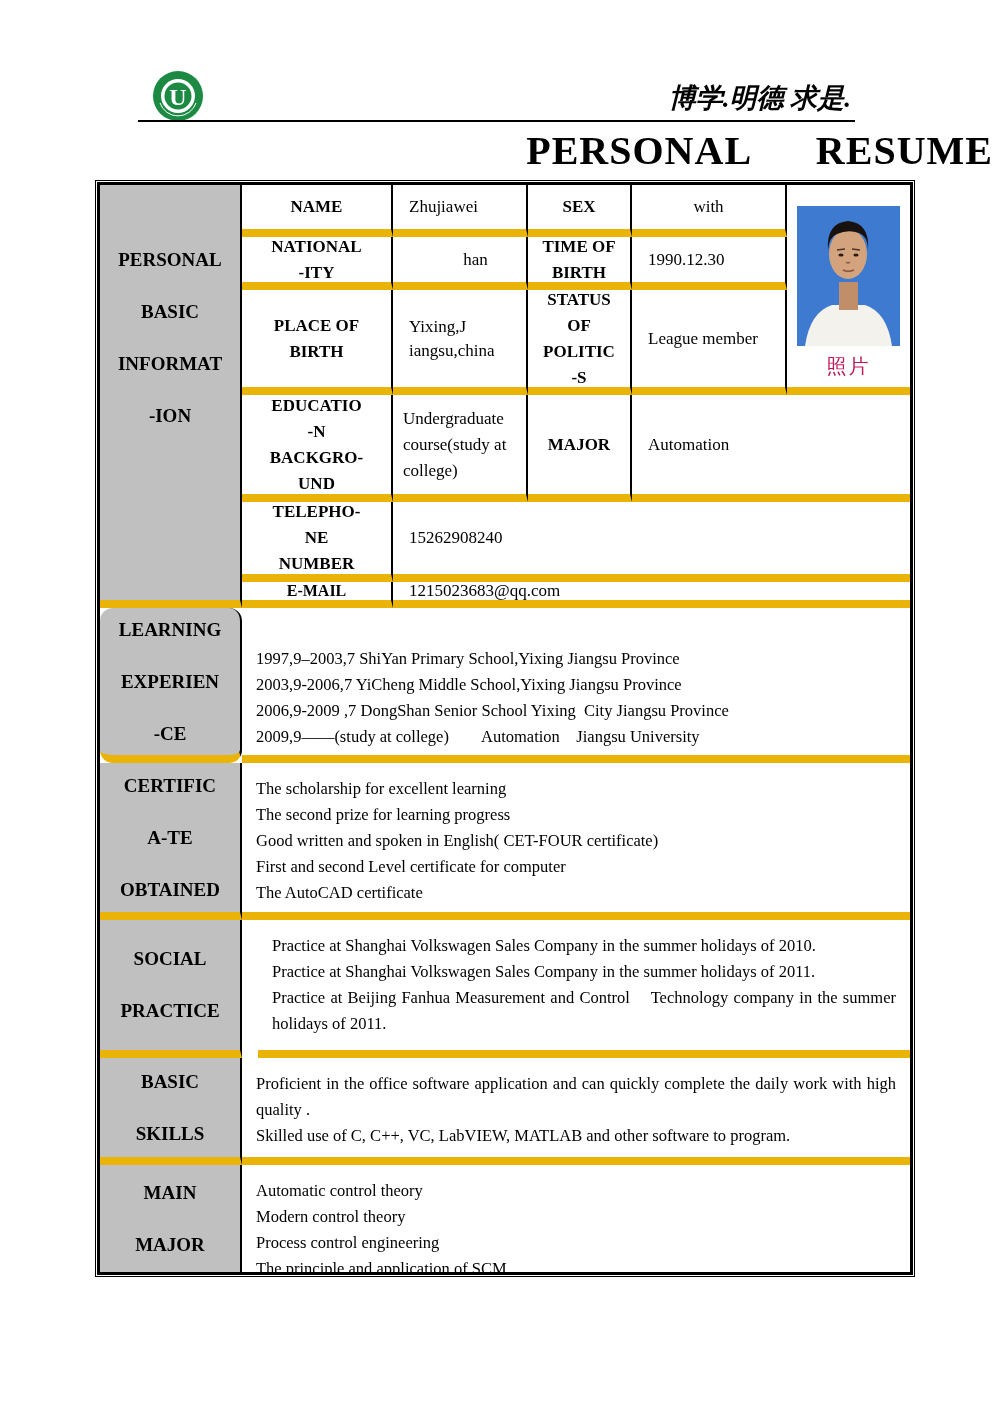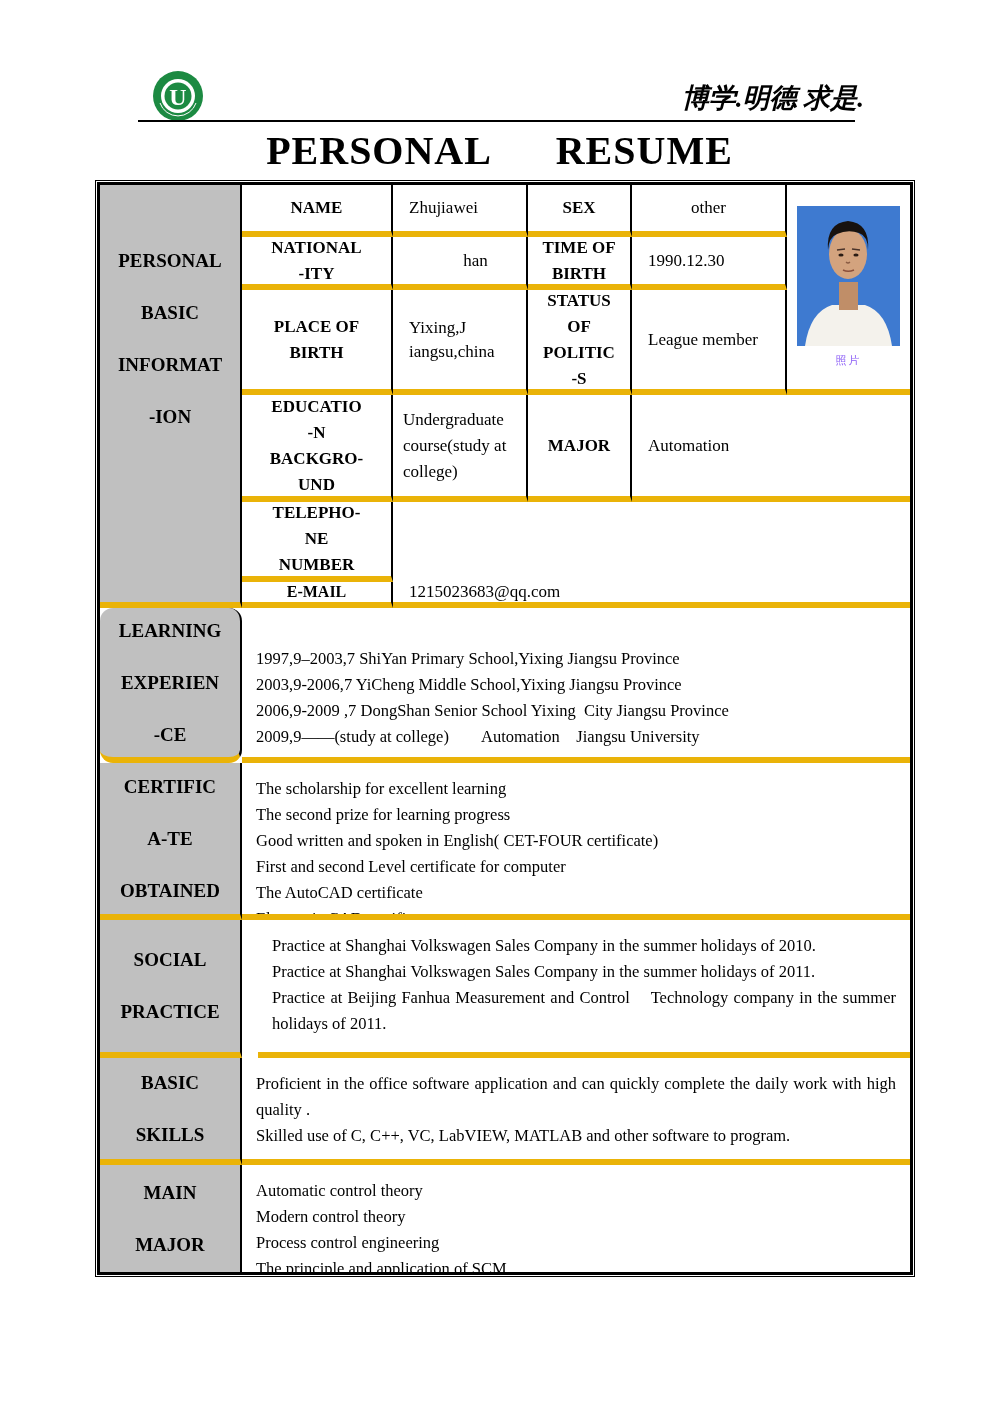--- a/index.html
+++ b/index.html
@@ -8,48 +8,48 @@
     position:relative;
     width:993px; height:1404px;
     background:#fff;
     font-family:"Liberation Serif", serif;
     color:#000;
     overflow:hidden;
   }
   
   .logo { position:absolute; left:152px; top:70px; width:52px; height:52px; }
   .motto {
-    position:absolute; right:129px; top:80px;
+    position:absolute; right:142px; top:80px;
     font-size:27px; font-weight:bold; font-style:italic;
     font-family:"Liberation Serif", serif;
     white-space:pre;
   }
   .header-rule {
     position:absolute; left:138px; top:120px;
     width:717px; height:2px; background:#000;
   }
   .page-title {
     position:absolute; left:0; top:127px; width:100%;
-    text-align:center; font-size:40px; font-weight:bold;
+    text-align:right; font-size:40px; font-weight:bold;
     white-space:pre; letter-spacing:1px;padding-left:6px;
   }
   
   .resume-grid {
     position:absolute; left:97px; top:182px;
     display:grid;
     grid-template-columns:142px 151px 135px 104px 155px 123px;
     grid-template-rows:52px 53px 105px 107px 80px 26px 155px 157px 138px 107px 107px;
     border:3px solid #000;
     outline:1px solid #000;
     outline-offset:1px;
     background:#fff;
   }
   .cell {
     border-right:2px solid #000;
-    border-bottom:6px solid #eab308;
+    border-bottom:8px solid #eab308;
     display:flex; align-items:center; justify-content:center;
     overflow:hidden;
   }
   .no-r { border-right:none; }
   .no-b { border-bottom:none; }
   .label {
     font-weight:bold; font-size:17px; line-height:26px;
     text-align:center; white-space:pre-line;
   }
   .value { justify-content:flex-start; padding-left:16px; font-size:17px; line-height:24px; white-space:pre-line; }
@@ -60,21 +60,21 @@
   }
   .sidebar-personal { padding-bottom:109px; }
   .content {
     align-items:flex-start; justify-content:flex-start;
     padding:13px 14px 8px 14px;
     font-size:16.5px; line-height:26px;
     white-space:pre-wrap; text-align:left;
   }
   .photo-cell { flex-direction:column; justify-content:flex-start; padding-top:21px; }
   .photo-frame { width:103px; height:140px; display:block; }
-  .photo-caption { margin-top:7px; font-size:11px; color:#8b5cf6; letter-spacing:2px; }
+  .photo-caption { margin-top:7px; font-size:20px; color:#be185d; letter-spacing:2px; }
   .email-cell { font-size:16px; }
 </style>
 </head>
 <body>
 
 <div class="page">
 
   <div>
     <svg class="logo" viewBox="0 0 52 52">
       <circle cx="26" cy="26" r="25" fill="#1c8a42"></circle>
@@ -91,21 +91,21 @@
   <div class="resume-grid">
 
     <div class="cell sidebar sidebar-personal" style="grid-row:1/7; grid-column:1;">PERSONAL
 BASIC
 INFORMAT
 -ION</div>
 
     <div class="cell label" style="grid-row:1; grid-column:2;">NAME</div>
     <div class="cell value" style="grid-row:1; grid-column:3;">Zhujiawei</div>
     <div class="cell label" style="grid-row:1; grid-column:4;">SEX</div>
-    <div class="cell value-center" style="grid-row:1; grid-column:5;">other</div>
+    <div class="cell value-center" style="grid-row:1; grid-column:5;">with</div>
 
     <div class="cell no-r photo-cell" style="grid-row:1/4; grid-column:6;">
       <svg class="photo-frame" viewBox="0 0 103 140">
         <rect width="103" height="140" fill="#3e7ad0"></rect>
         <path d="M 8 140 Q 13 106 35 99 L 68 99 Q 90 106 95 140 Z" fill="#f4f2ec"></path>
         <path d="M 42 76 L 61 76 L 61 104 L 42 104 Z" fill="#c08e68"></path>
         <ellipse cx="51" cy="48" rx="19" ry="25" fill="#d3a37e"></ellipse>
         <path d="M 31 44 Q 29 17 51 15 Q 73 17 71 44 Q 71 30 62 27 Q 51 23 40 28 Q 32 31 31 44 Z" fill="#17120f"></path>
         <ellipse cx="44" cy="49" rx="2.6" ry="1.6" fill="#2a1c14"></ellipse>
         <ellipse cx="59" cy="49" rx="2.6" ry="1.6" fill="#2a1c14"></ellipse>
@@ -138,20 +138,21 @@
 -N
 BACKGRO-
 UND</div>
     <div class="cell value" style="grid-row:4; grid-column:3; padding-left:10px; padding-right:8px; line-height:26px;">Undergraduate course(study at college)</div>
     <div class="cell label" style="grid-row:4; grid-column:4;">MAJOR</div>
     <div class="cell value no-r" style="grid-row:4; grid-column:5/7;">Automation</div>
 
     <div class="cell label" style="grid-row:5; grid-column:2;">TELEPHO-
 NE
 NUMBER</div>
+    <div class="cell value no-r" style="grid-row:5; grid-column:3/7;">15262908240</div>
 
     <div class="cell label email-cell" style="grid-row:6; grid-column:2; line-height:22px;">E-MAIL</div>
     <div class="cell value no-r" style="grid-row:6; grid-column:3/7; line-height:22px;">1215023683@qq.com</div>
 
     <div class="cell sidebar" style="grid-row:7; grid-column:1;border-radius:13px;">LEARNING
 EXPERIEN
 -CE</div>
     <div class="cell content no-r" style="grid-row:7; grid-column:2/7; padding-top:38px;">1997,9–2003,7 ShiYan Primary School,Yixing Jiangsu Province
 2003,9-2006,7 YiCheng Middle School,Yixing Jiangsu Province
 2006,9-2009 ,7 DongShan Senior School Yixing  City Jiangsu Province

